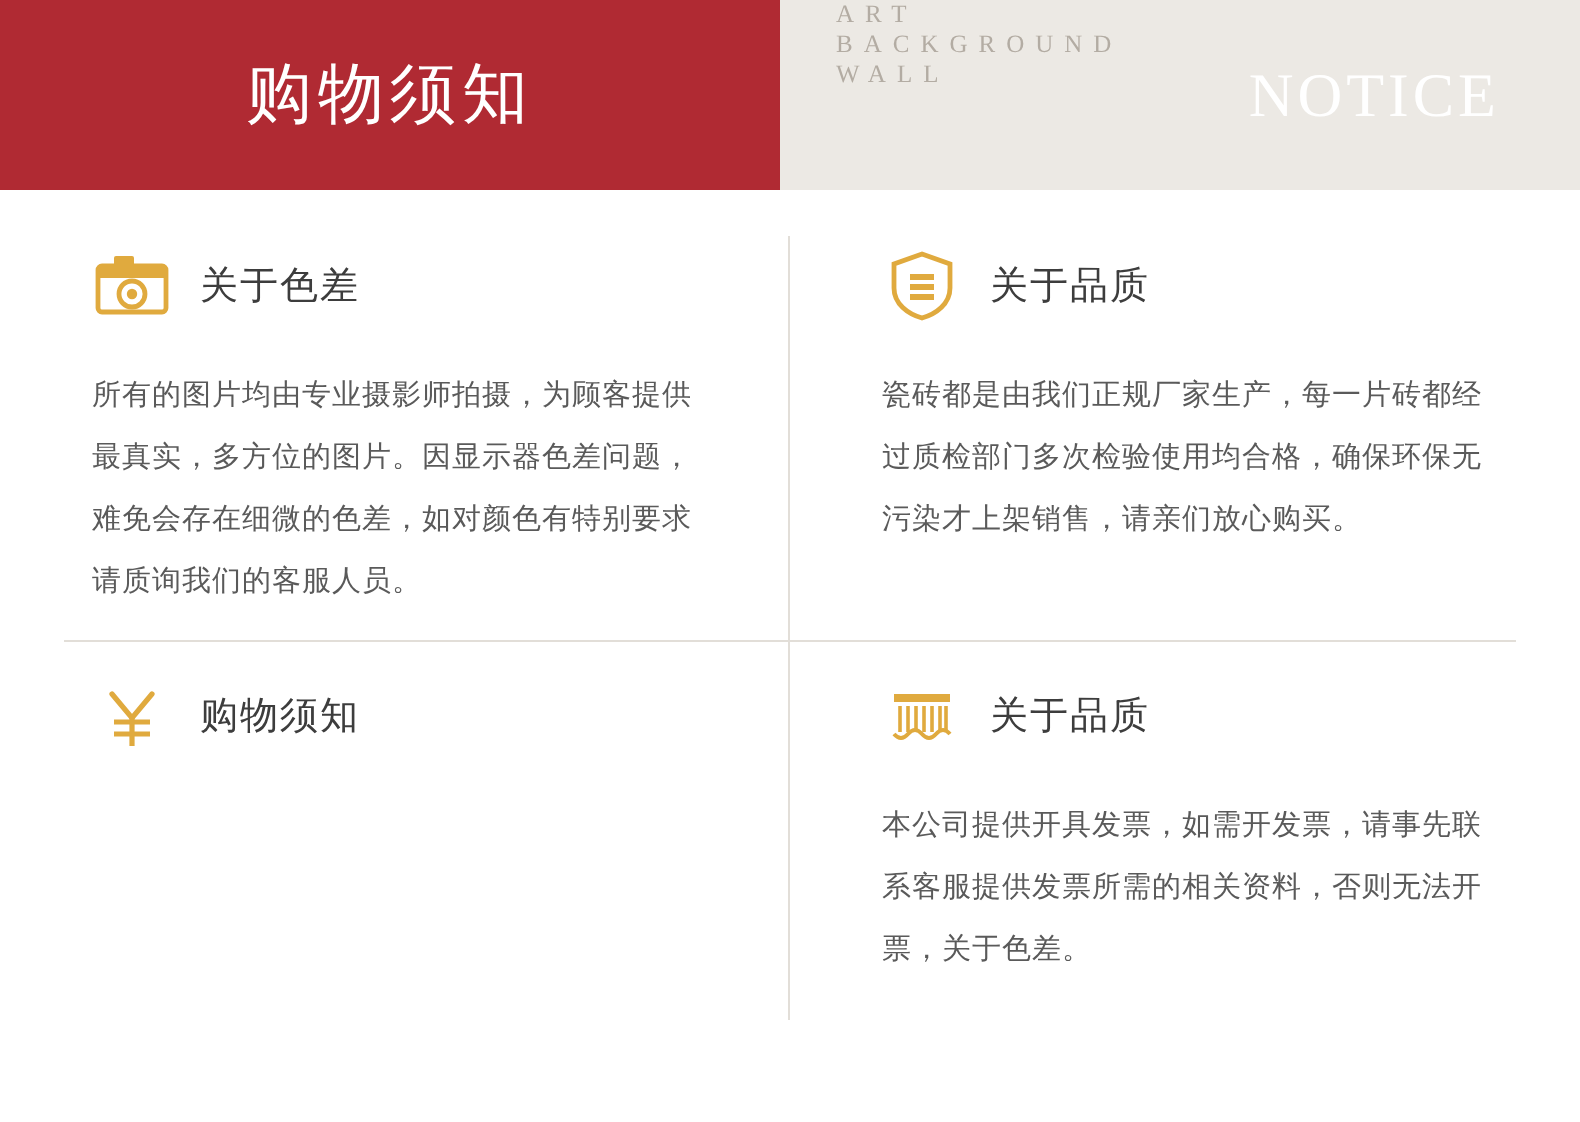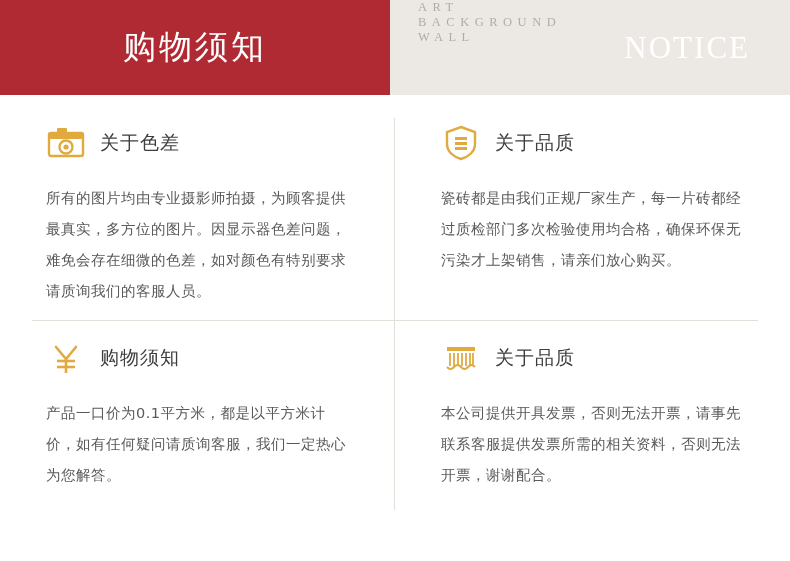--- a/index.html
+++ b/index.html
@@ -200,21 +200,20 @@
         <div class="cell-icon">
           <svg width="40" height="40" viewBox="0 0 40 40">
             <path d="M10 9 L20 21 L30 9" fill="none" stroke="#e0aa3e" stroke-width="2.6" stroke-linecap="round"></path>
             <line x1="11" y1="23" x2="29" y2="23" stroke="#e0aa3e" stroke-width="2.6"></line>
             <line x1="11" y1="29" x2="29" y2="29" stroke="#e0aa3e" stroke-width="2.6"></line>
             <line x1="20" y1="21" x2="20" y2="35" stroke="#e0aa3e" stroke-width="2.6"></line>
           </svg>
         </div>
         <div class="cell-title">购物须知</div>
       </div>
-      <div class="cell-body">产品一口价为0.1平方米，都是以平方米计价，如有任何疑问请质询客服，我们一定热心为您解答。</div>
     </div>
 
     <div class="cell row2">
       <div class="cell-head">
         <div class="cell-icon">
           <svg width="40" height="40" viewBox="0 0 40 40">
             <rect x="6" y="9" width="28" height="4" fill="#e0aa3e"></rect>
             <g stroke="#e0aa3e" stroke-width="1.8">
               <line x1="9" y1="15" x2="9" y2="28"></line>
               <line x1="13" y1="15" x2="13" y2="28"></line>
@@ -222,17 +221,17 @@
               <line x1="21" y1="15" x2="21" y2="28"></line>
               <line x1="25" y1="15" x2="25" y2="28"></line>
               <line x1="29" y1="15" x2="29" y2="28"></line>
               <line x1="32" y1="15" x2="32" y2="28"></line>
             </g>
             <path d="M6 29 q3.5 4 7 0 q3.5 -4 7 0 q3.5 4 7 0 q3.5 -4 7 0" fill="none" stroke="#e0aa3e" stroke-width="2"></path>
           </svg>
         </div>
         <div class="cell-title">关于品质</div>
       </div>
-      <div class="cell-body">本公司提供开具发票，否则无法开票，请事先联系客服提供发票所需的相关资料，否则无法开票，谢谢配合。</div>
+      <div class="cell-body">本公司提供开具发票，如需开发票，请事先联系客服提供发票所需的相关资料，否则无法开票，关于色差。</div>
     </div>
 
   </div>
 </div>
 
 </body></html>

